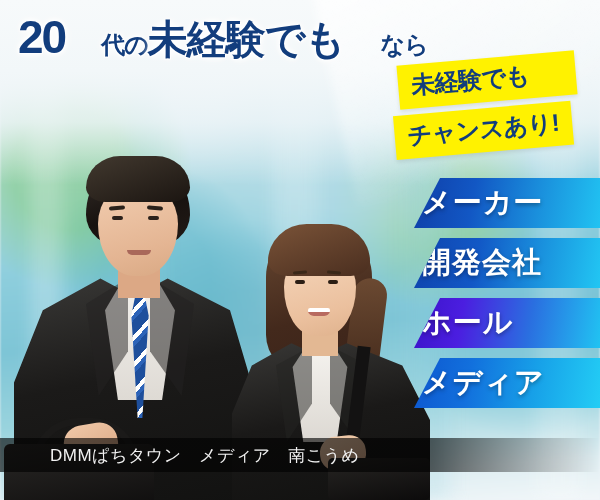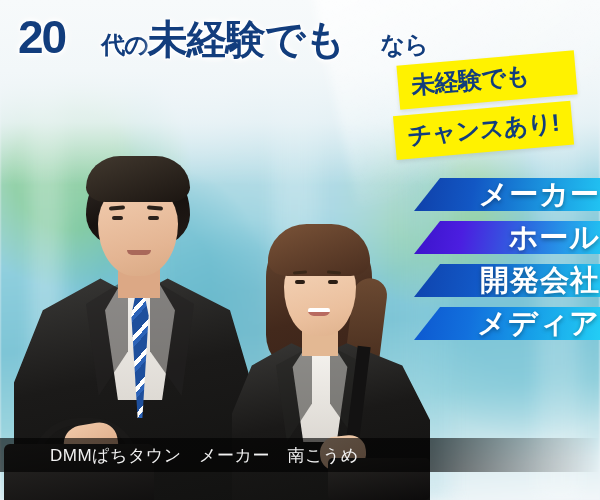--- a/index.html
+++ b/index.html
@@ -118,21 +118,21 @@
 
   
   .badges{position:absolute;left:398px;top:58px;z-index:7;}
   .badge{background:#fff200;color:#123d7d;font-weight:700;font-size:24px;letter-spacing:-.5px;
     padding:5px 13px 7px;white-space:nowrap;box-shadow:0 2px 4px rgba(0,0,0,.1);}
   .badge.b1{transform:rotate(-5deg);}
   .badge.b2{transform:rotate(-5deg) translate(-4px,6px);}
 
   
   .tags{position:absolute;right:0;top:178px;z-index:8;display:flex;flex-direction:column;gap:10px;align-items:flex-end;}
-  .tag{position:relative;width:186px;height:33px;display:flex;align-items:center;justify-content:flex-end;
+  .tag{position:relative;width:186px;height:50px;display:flex;align-items:center;justify-content:flex-start;
     clip-path:polygon(14% 0,100% 0,100% 100%,0 100%);}
   .tag span{color:#fff;font-size:29px;font-weight:700;letter-spacing:1px;
     text-shadow:0 2px 4px rgba(0,0,0,.35);padding-left:8px;}
 
   
   .caption{position:absolute;left:0;bottom:28px;width:600px;height:34px;z-index:9;
     background:linear-gradient(90deg,rgba(0,0,0,.62),rgba(0,0,0,.62) 72%,rgba(0,0,0,.12) 95%,rgba(0,0,0,0));
     display:flex;align-items:center;}
   .caption span{color:#f2f2f2;font-size:17px;padding-left:50px;letter-spacing:.5px;white-space:nowrap;}
 </style>
@@ -195,28 +195,28 @@
 
   <div class="badges">
     <div class="badge b1">未経験でも</div>
     <div class="badge b2">チャンスあり!</div>
   </div>
 
   <div class="tags">
     <div class="tag" style="background: linear-gradient(100deg, rgb(15, 63, 168) 0%, rgb(18, 87, 196) 32%, rgb(26, 143, 220) 66%, rgb(33, 195, 242) 100%);">
       <span>メーカー</span>
     </div>
+    <div class="tag" style="background: linear-gradient(100deg, rgb(15, 67, 173) 0%, rgb(18, 88, 198) 34%, rgb(26, 147, 222) 68%, rgb(34, 198, 243) 100%);">
+      <span>開発会社</span>
+    </div>
     <div class="tag" style="background: linear-gradient(100deg, rgb(59, 19, 201) 0%, rgb(75, 30, 224) 26%, rgb(42, 111, 224) 62%, rgb(33, 195, 242) 100%);">
       <span>ホール</span>
     </div>
-    <div class="tag" style="background: linear-gradient(100deg, rgb(15, 67, 173) 0%, rgb(18, 88, 198) 34%, rgb(26, 147, 222) 68%, rgb(34, 198, 243) 100%);">
-      <span>開発会社</span>
-    </div>
     <div class="tag" style="background: linear-gradient(100deg, rgb(13, 87, 207) 0%, rgb(18, 112, 221) 30%, rgb(23, 160, 232) 64%, rgb(35, 205, 245) 100%);">
       <span>メディア</span>
     </div>
   </div>
 
   <div class="caption">
-    <span>DMMぱちタウン　メーカー　南こうめ</span>
+    <span>DMMぱちタウン　メディア　南こうめ</span>
   </div>
 
 </div>
 
 </body></html>

